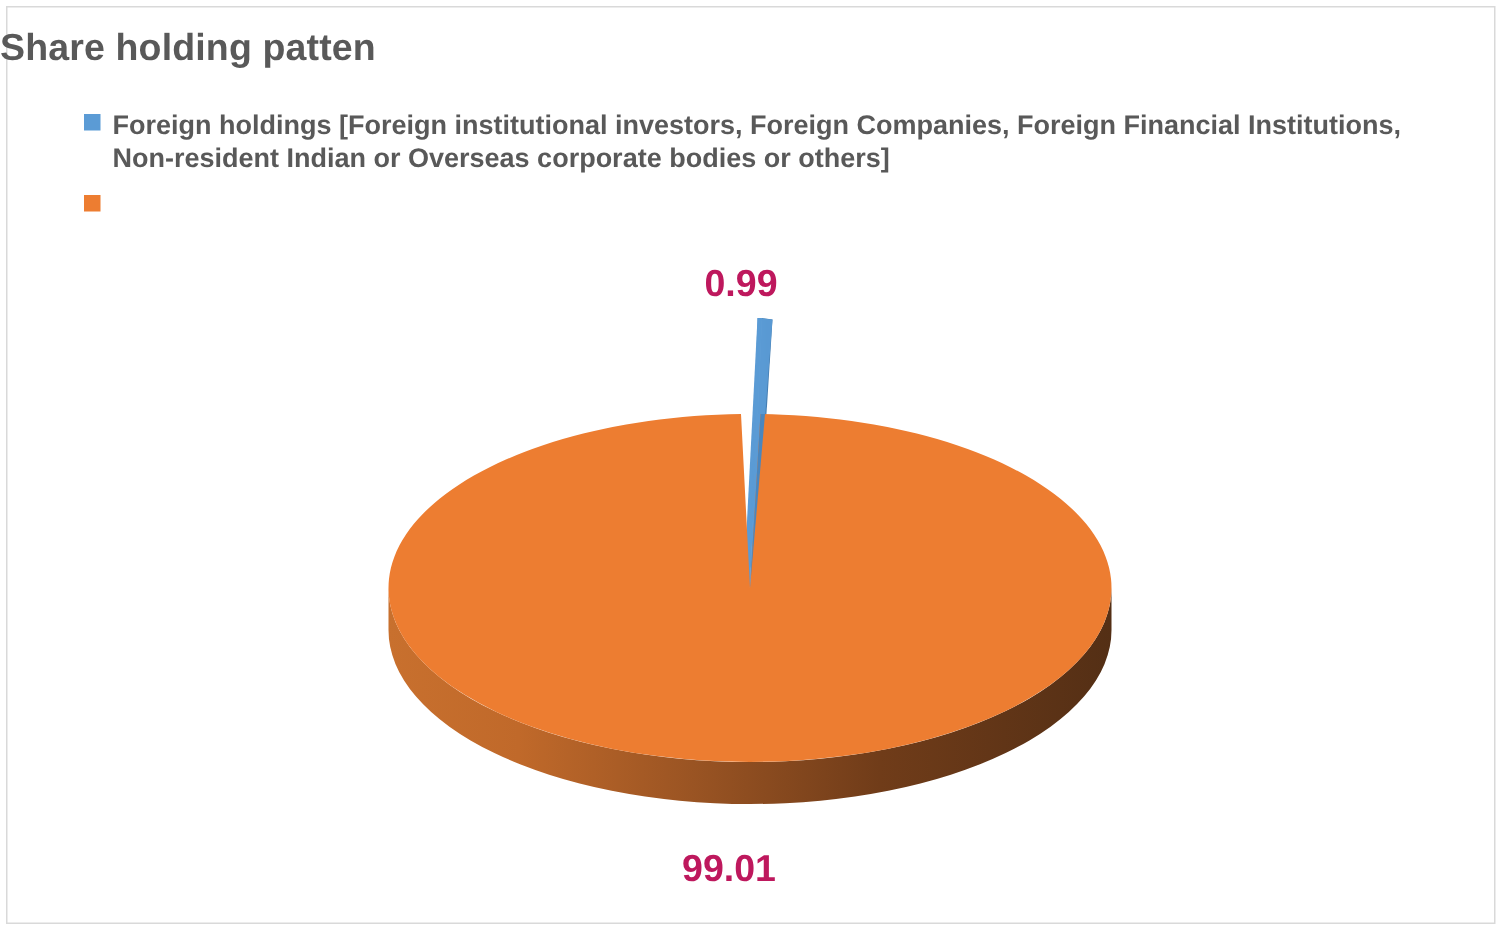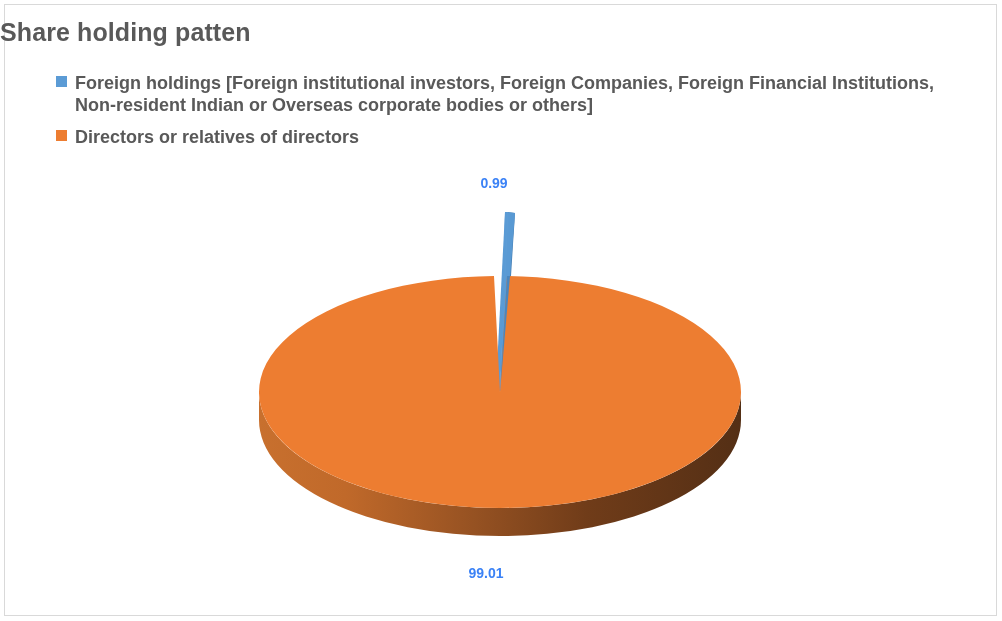--- a/index.html
+++ b/index.html
@@ -69,23 +69,23 @@
   
   #plot {
     position: absolute;
     left: 0;
     top: 0;
     width: 1002px;
     height: 621px;
   }
   .data-label {
     position: absolute;
-    font-size: 14px;
+    font-size: 25px;
     font-weight: bold;
-    color: #3b82f6;
+    color: #be185d;
     white-space: nowrap;
   }
   #label-foreign {
     left: 494px;
     top: 175px;
     transform: translateX(-50%);
   }
   #label-directors {
     left: 486px;
     top: 565px;
@@ -103,21 +103,20 @@
 
   <div id="legend">
 
     <div class="legend-entry">
       <span class="legend-swatch" style="background:#5B9BD5"></span>
       <span class="legend-label">Foreign holdings [Foreign institutional investors, Foreign Companies, Foreign Financial Institutions, Non-resident Indian or Overseas corporate bodies or others]</span>
     </div>
 
     <div class="legend-entry">
       <span class="legend-swatch" style="background:#ED7D31"></span>
-      <span class="legend-label">Directors or relatives of directors</span>
     </div>
 
   </div>
 
   <div id="plot">
 
     <svg width="1002" height="621" viewBox="0 0 1002 621" style="position:absolute;left:0;top:0;">
       <defs>
 
         <linearGradient id="wallGrad" x1="0" y1="0" x2="1" y2="0">

